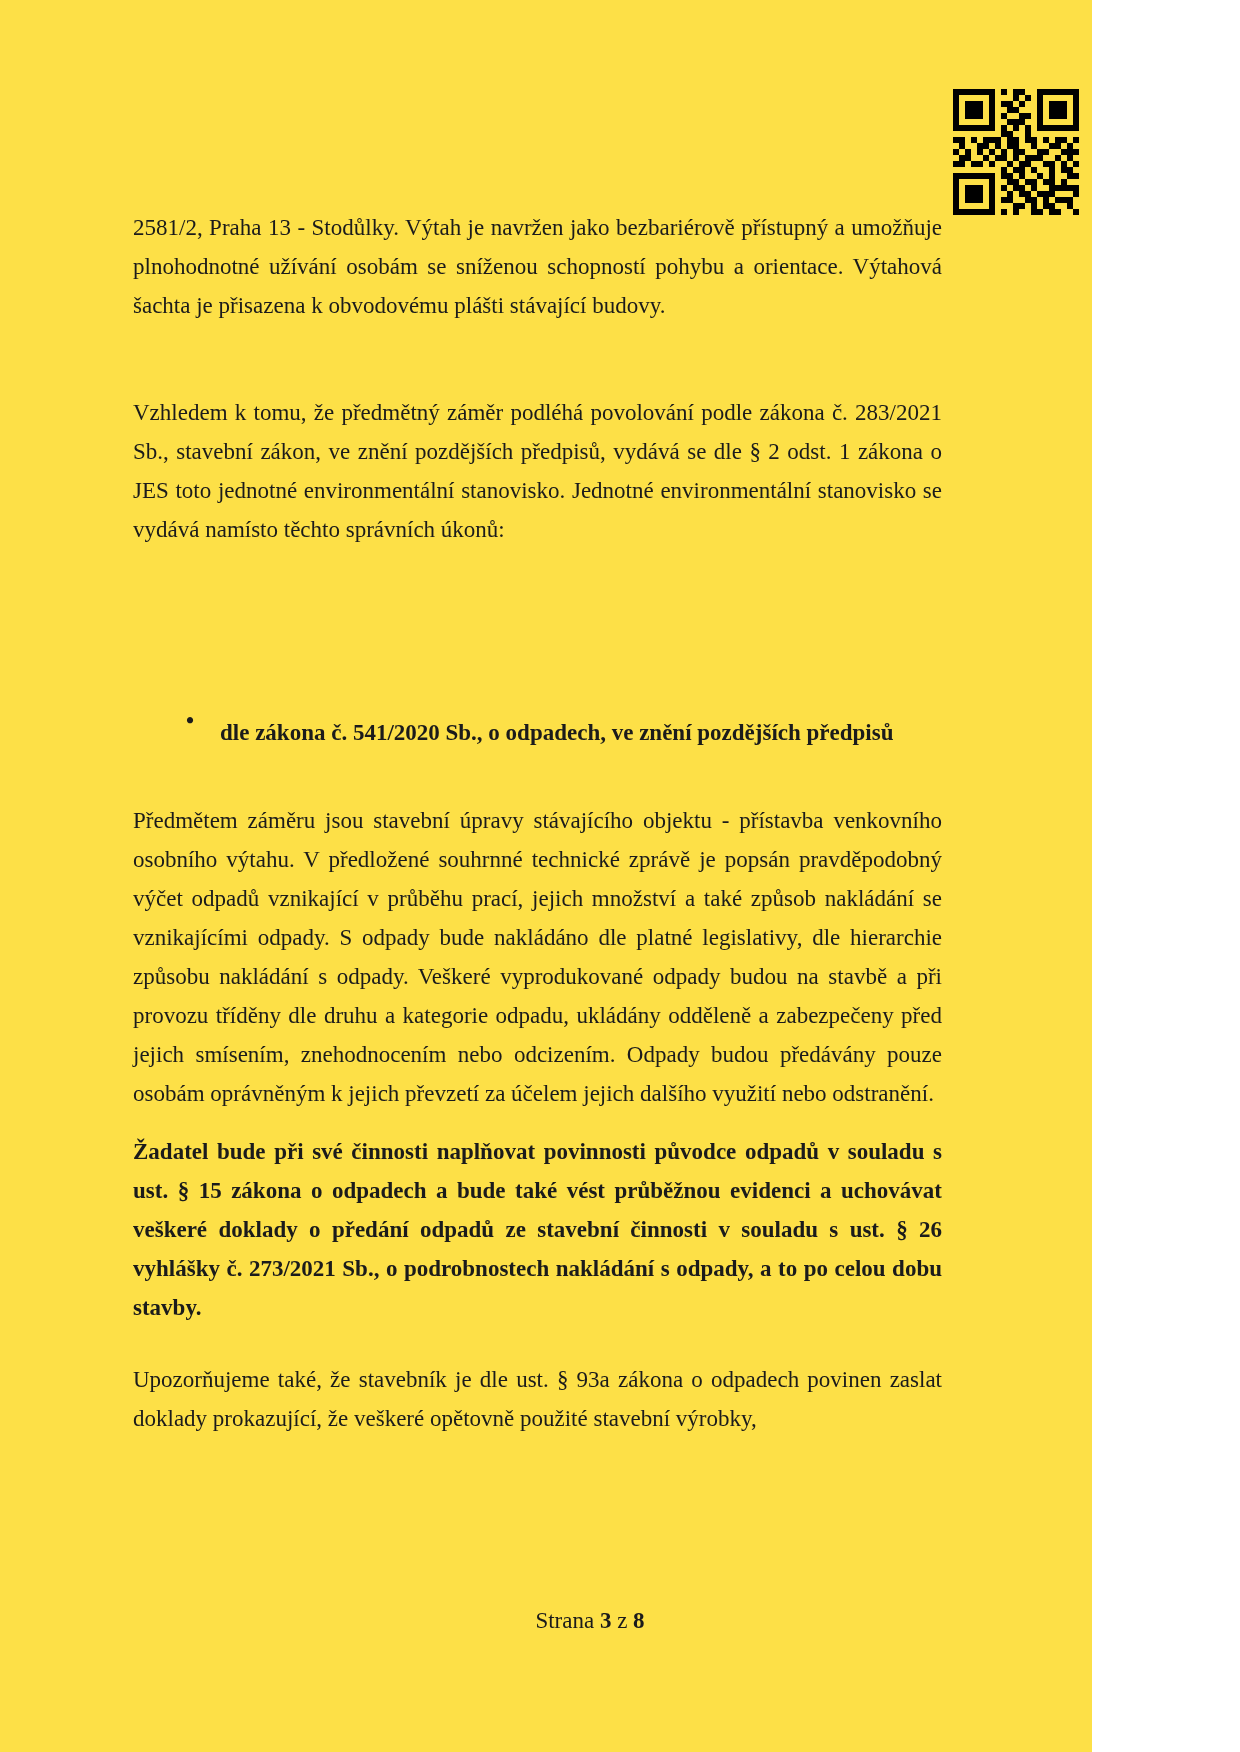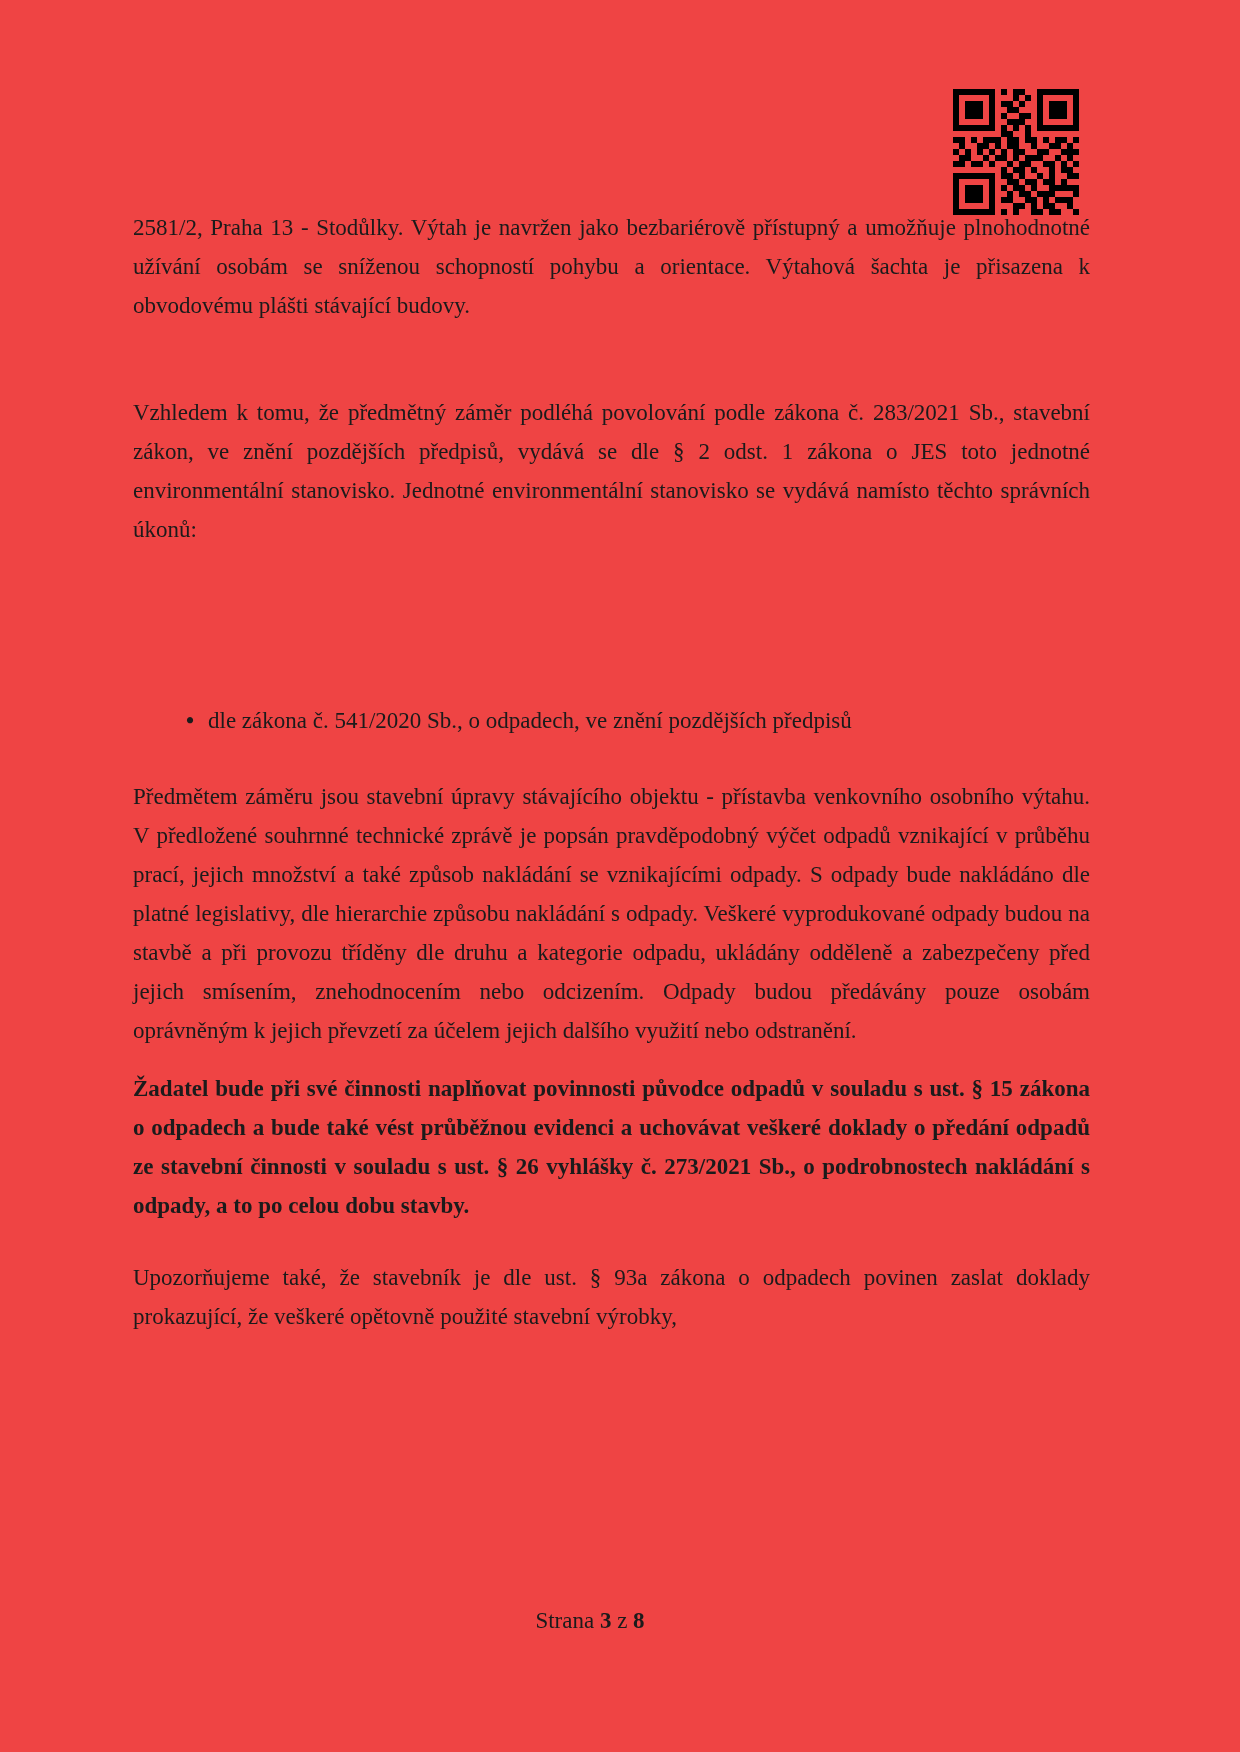--- a/index.html
+++ b/index.html
@@ -2,23 +2,23 @@
 <html lang="cs"><head>
 <meta charset="utf-8">
 <style>
   html, body {
     margin: 0;
     padding: 0;
     background: #ffffff;
   }
   .page {
     position: relative;
-    width: 1240px;
+    width: 1092px;
     height: 1752px;
-    background: #ef4444;
+    background: #fde047;
     overflow: hidden;
     font-family: "Liberation Serif", "DejaVu Serif", serif;
     color: #1b1b1b;
   }
   .qr {
     position: absolute;
     top: 89px;
     left: 953px;
     width: 126px;
     height: 126px;
@@ -46,23 +46,23 @@
     font-size: 23px;
     line-height: 39px;
     font-weight: bold;
   }
   .bullet-marker {
     flex: 0 0 22px;
     font-weight: bold;
   }
   .bullet-text {
     flex: 1;
-    margin: 0;
+    margin: 12px;
     text-align: justify;
-    font-weight: normal;
+    font-weight: bold;
   }
   .para-3 { margin-top: 37px; }
   .para-4 { margin-top: 19px; font-weight: bold; }
   .para-5 { margin-top: 33px; }
 
   .footer {
     position: absolute;
     top: 1608px;
     left: 590px;
     transform: translateX(-50%);

